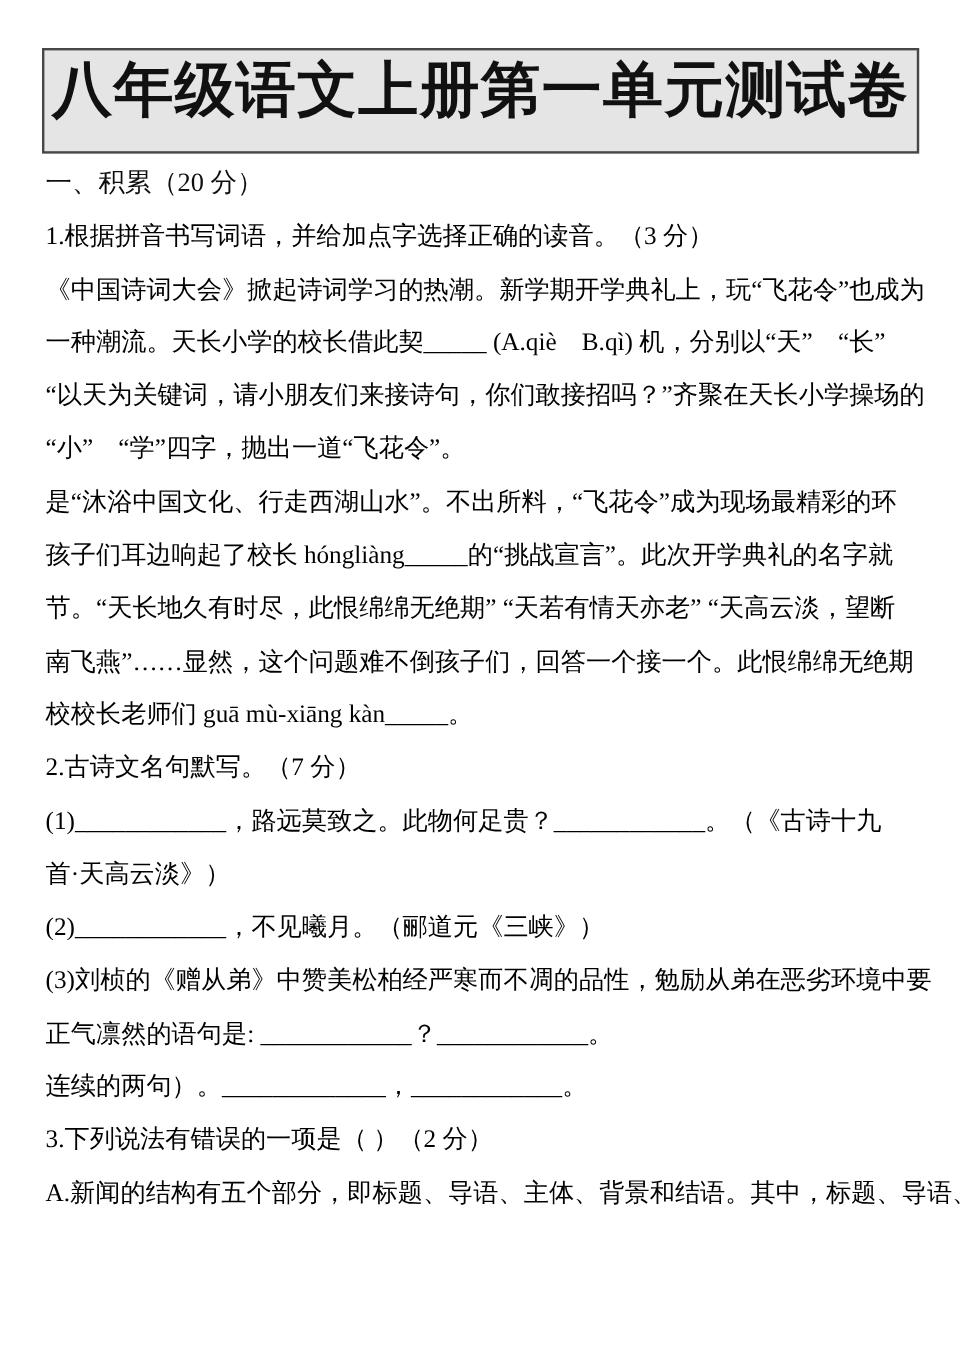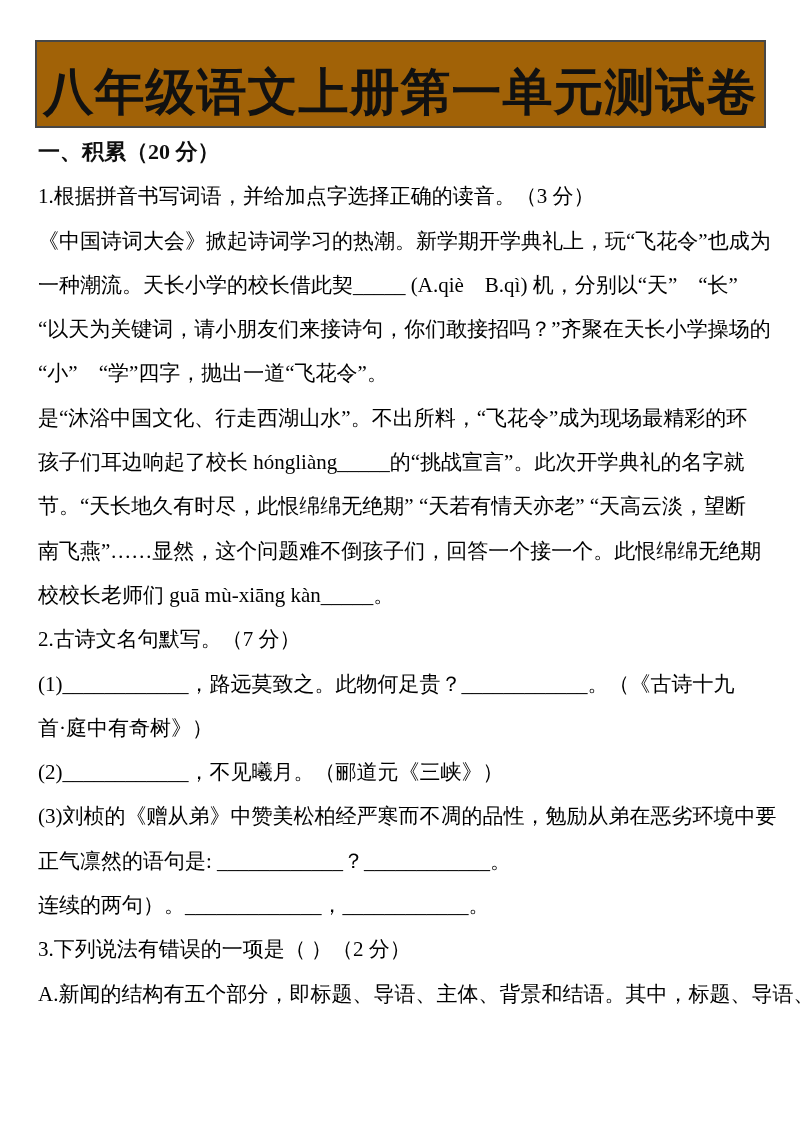--- a/index.html
+++ b/index.html
@@ -19,23 +19,23 @@
     font-family: "Liberation Serif", "DejaVu Serif", serif;
   }
   .title-box {
     position: absolute;
     left: 35px;
     top: 40px;
     width: 727px;
     height: 84px;
     border: 2px solid #474747;
     display: flex;
-    align-items: flex-end;
+    align-items: flex-start;
     justify-content: center;
-    background: #a16207;
+    background: #e5e5e5;
   }
   .doc-title {
     margin: 0;
     font-size: 50px;
     font-weight: 700;
     letter-spacing: 1px;
     white-space: nowrap;
     color: #111111;
     font-family: "Liberation Serif", "DejaVu Serif", serif;
   }
@@ -46,21 +46,21 @@
     width: 738px;
   }
   .line {
     height: 44.3px;
     line-height: 44.3px;
     font-size: 21px;
     white-space: pre;
     color: #000000;
   }
   .line.heading {
-    font-weight: 700;
+    font-weight: 400;
     font-size: 22px;
     color: #0f0f0f;
   }
 </style>
 </head>
 <body>
 
 <div class="page">
 
   <div class="title-box">
@@ -74,21 +74,21 @@
     <div class="line">一种潮流。天长小学的校长借此契_____ (A.qiè　B.qì) 机，分别以“天”　“长”</div>
     <div class="line">“以天为关键词，请小朋友们来接诗句，你们敢接招吗？”齐聚在天长小学操场的</div>
     <div class="line">“小”　“学”四字，抛出一道“飞花令”。</div>
     <div class="line">是“沐浴中国文化、行走西湖山水”。不出所料，“飞花令”成为现场最精彩的环</div>
     <div class="line">孩子们耳边响起了校长 hóngliàng_____的“挑战宣言”。此次开学典礼的名字就</div>
     <div class="line">节。“天长地久有时尽，此恨绵绵无绝期” “天若有情天亦老” “天高云淡，望断</div>
     <div class="line">南飞燕”……显然，这个问题难不倒孩子们，回答一个接一个。此恨绵绵无绝期</div>
     <div class="line">校校长老师们 guā mù-xiāng kàn_____。</div>
     <div class="line">2.古诗文名句默写。（7 分）</div>
     <div class="line">(1)____________，路远莫致之。此物何足贵？____________。（《古诗十九</div>
-    <div class="line">首·庭中有奇树》）</div>
+    <div class="line">首·天高云淡》）</div>
     <div class="line">(2)____________，不见曦月。（郦道元《三峡》）</div>
     <div class="line">(3)刘桢的《赠从弟》中赞美松柏经严寒而不凋的品性，勉励从弟在恶劣环境中要</div>
     <div class="line">正气凛然的语句是: ____________？____________。</div>
     <div class="line">连续的两句）。_____________，____________。</div>
     <div class="line">3.下列说法有错误的一项是（ ）（2 分）</div>
     <div class="line">A.新闻的结构有五个部分，即标题、导语、主体、背景和结语。其中，标题、导语、</div>
   </div>
 
 </div>
 

